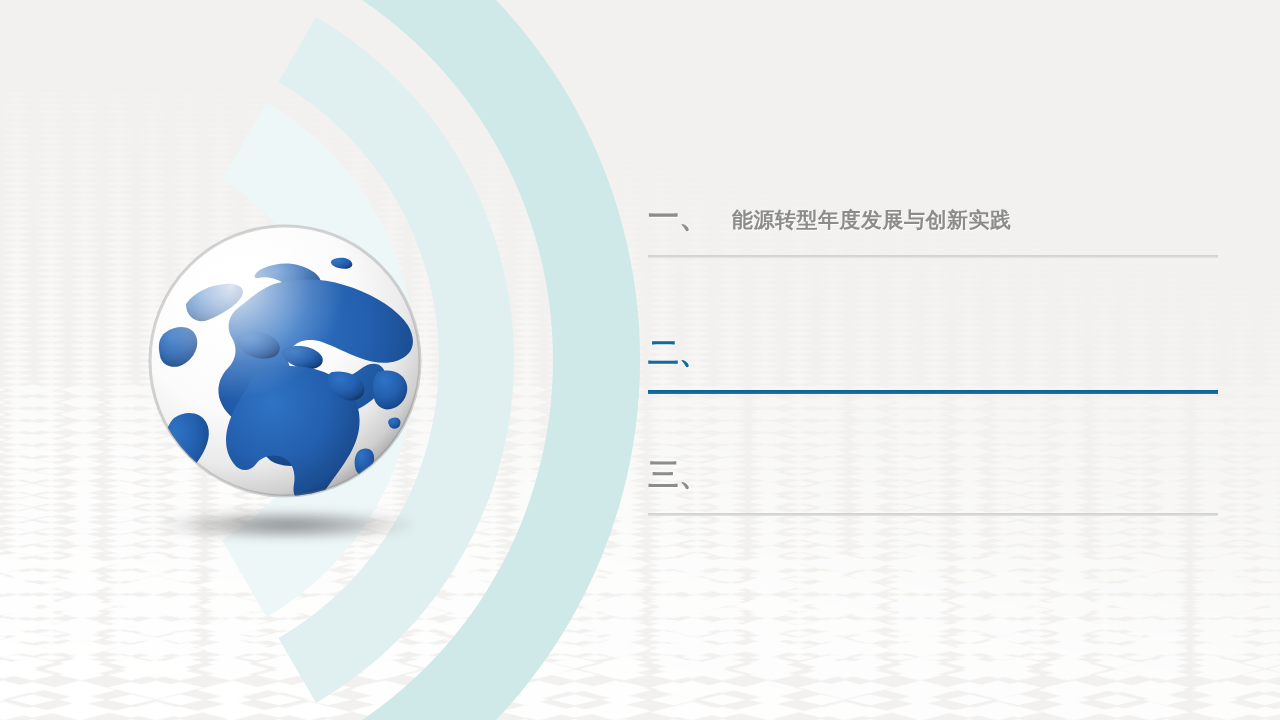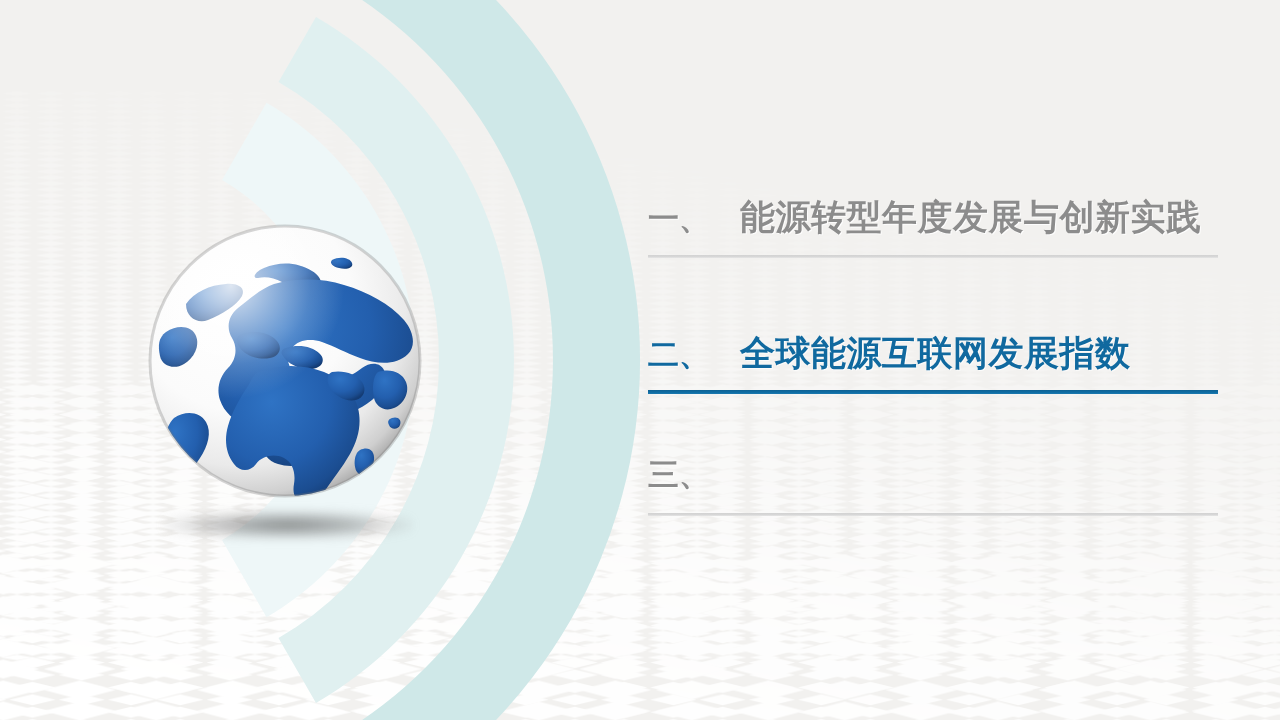--- a/index.html
+++ b/index.html
@@ -80,25 +80,25 @@
     height: 62px;
     white-space: nowrap;
   }
   .agenda-num {
     font-size: 31px;
     font-weight: bold;
     letter-spacing: 0px;
     line-height: 62px;
   }
   .agenda-label {
-    font-size: 35px;
+    font-size: 21px;
     font-weight: bold;
     letter-spacing: 0.5px;
     line-height: 62px;
-    margin-left: 30px;
+    margin-left: 22px;
   }
   .agenda-rule {
     position: absolute;
     left: 0;
     bottom: 0;
     width: 570px;
     height: 3px;
   }
 
   .item-inactive .agenda-num,
@@ -306,21 +306,20 @@
       <div class="agenda-row">
         <span class="agenda-num">一、</span>
         <span class="agenda-label">能源转型年度发展与创新实践</span>
       </div>
       <div class="agenda-rule"></div>
     </div>
 
     <div class="agenda-item item-active" style="top:136px;">
       <div class="agenda-row">
         <span class="agenda-num">二、</span>
-        <span class="agenda-label">全球能源互联网发展指数</span>
       </div>
       <div class="agenda-rule"></div>
     </div>
 
     <div class="agenda-item item-inactive" style="top:258px;">
       <div class="agenda-row">
         <span class="agenda-num">三、</span>
       </div>
       <div class="agenda-rule"></div>
     </div>

